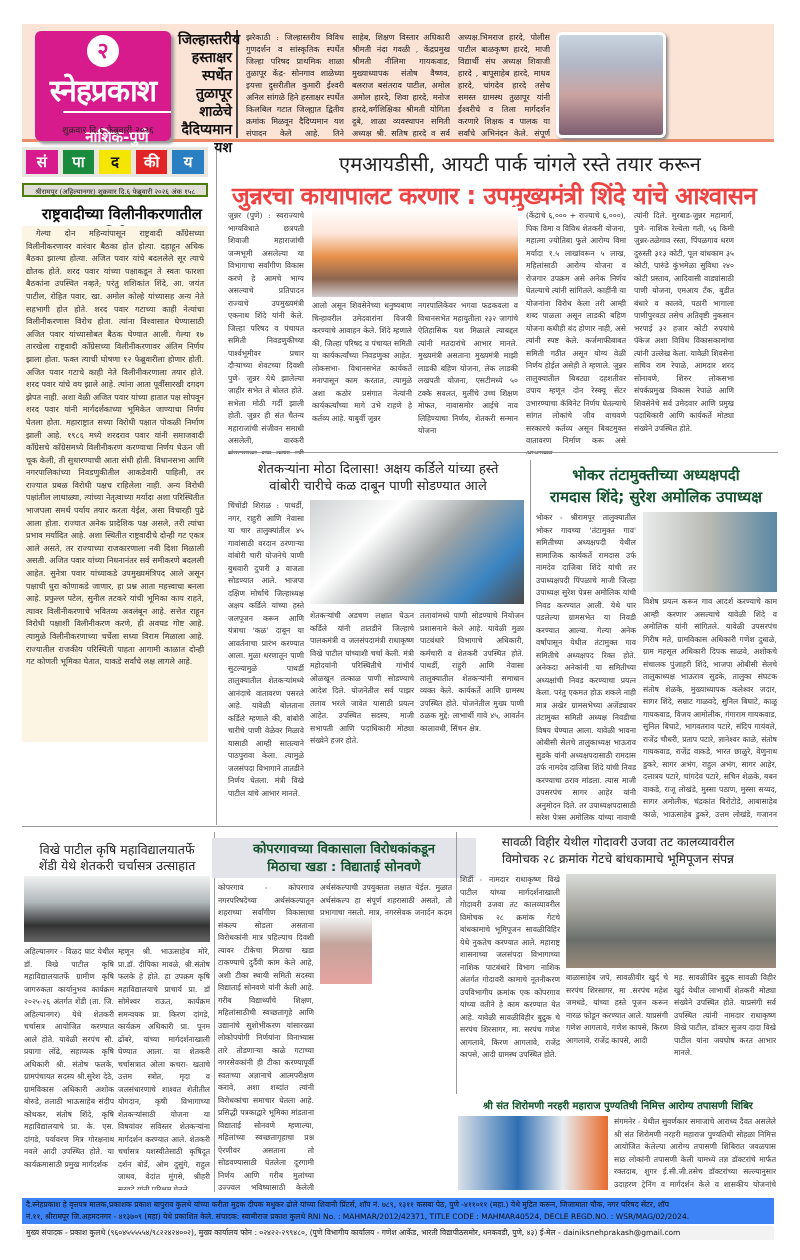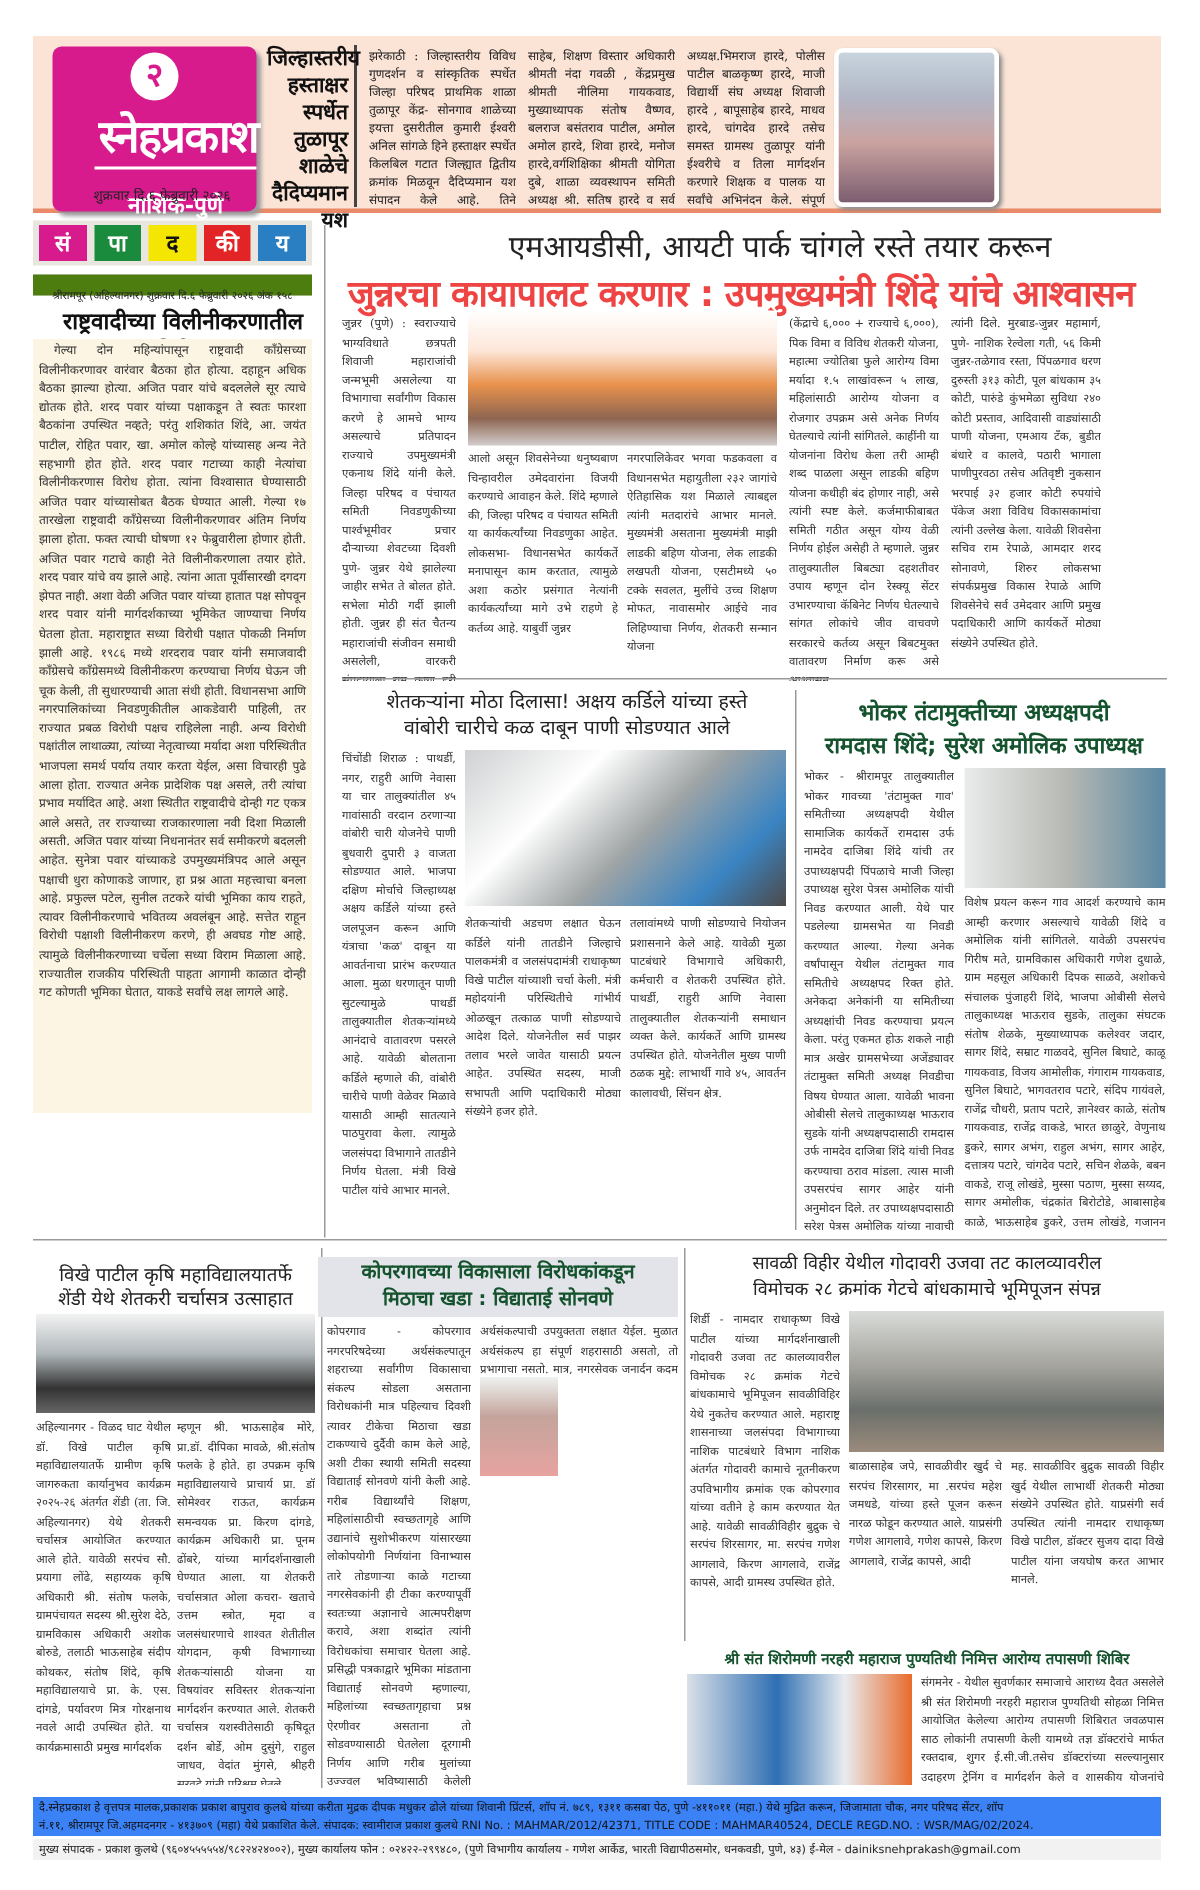--- a/index.html
+++ b/index.html
@@ -2,30 +2,30 @@
 <html><head>
 <meta charset="utf-8">
 <style>
   * { box-sizing: border-box; margin: 0; padding: 0; }
   body { width: 800px; height: 1260px; background: #ffffff; font-family: "DejaVu Serif", serif; color: #222; overflow: hidden; position: relative; }
   .abs { position: absolute; }
   
   .mast { left: 22px; top: 24px; width: 752px; height: 118px; background: #fbe3d6; border-bottom: 3px solid #e98a68; }
   .logo-box { left: 35px; top: 31px; width: 136px; height: 110px; background: #d81b8c; border-radius: 6px; box-shadow: 3px 3px 3px #999; color: #fff; text-align: center; }
   .logo-num { position:absolute; left: 52px; top: 4px; width: 32px; height: 32px; border-radius: 50%; background: #fff; color: #d81b8c; font: bold 22px "DejaVu Sans", sans-serif; line-height: 32px; }
-  .logo-name { position:absolute; left:0; top: 38px; width: 136px; font: bold 30px "DejaVu Sans", sans-serif; letter-spacing: -1px; margin-left: 16px; }
+  .logo-name { position:absolute; left:0; top: 38px; width: 136px; font: bold 30px "DejaVu Sans", sans-serif; letter-spacing: -1px; }
   .logo-city { position:absolute; left: 28px; top: 80px; width: 108px; border-top: 2px solid #fff; font: bold 15px "DejaVu Sans", sans-serif; padding-top: 13px; }
   .mast-date { left: 38px; top: 123px; width: 140px; font: 9px "DejaVu Sans", sans-serif; color: #222; text-align: center; }
   .mast-headline { left: 178px; top: 30px; width: 60px; text-align: right; font: bold 14px "DejaVu Sans", sans-serif; line-height: 18px; color: #111; border-right: 2px solid #444; padding-right: 4px; height: 108px; }
   .mast-col { font-size: 8px; line-height: 12px; color: #222; text-align: justify; }
   .mast-photo { left: 556px; top: 32px; width: 110px; height: 106px; border: 3px solid #fff; border-radius: 6px; box-shadow: 2px 2px 3px #888; background: linear-gradient(180deg,#c7d4de 0%,#b2b6c6 30%,#caa3a0 60%,#7c5d70 100%); overflow: hidden; }
   
   .samp { left: 22px; top: 147px; width: 186px; height: 30px; background: #e9e6df; display: flex; gap: 5px; padding: 3px 4px; }
   .samp span { flex: 1; color: #fff; font: bold 15px "DejaVu Sans", sans-serif; text-align: center; line-height: 24px; }
-  .samp-bar { left: 22px; top: 183px; width: 186px; height: 14px; background: #e0ded5; font: 7px "DejaVu Sans", sans-serif; text-align: center; line-height: 14px; border: 7px solid #4d7c0f; }
+  .samp-bar { left: 22px; top: 183px; width: 186px; height: 14px; background: #e0ded5; font: 7px "DejaVu Sans", sans-serif; text-align: center; line-height: 14px; border: 2px solid #4d7c0f; }
   .edit-title { left: 22px; top: 203px; width: 200px; font: bold 15px "DejaVu Sans", sans-serif; text-align: center; color: #111; }
   .edit-body { left: 22px; top: 226px; width: 186px; height: 516px; background: #fcf5e3; font-size: 8px; line-height: 12.6px; text-align: justify; padding: 2px 4px; overflow: hidden; text-indent: 10px; color:#333; }
   .vline { background: #999; width: 1px; }
   
   .kicker { left: 240px; top: 150px; width: 560px; font: 20px "DejaVu Sans", sans-serif; text-align: center; color: #222; }
   .lead-head { left: 232px; top: 178px; width: 568px; font: bold 24px "DejaVu Sans", sans-serif; color: #ef4444; letter-spacing: -0.5px; white-space: nowrap; }
   .col-text { font-size: 7.6px; line-height: 12.5px; text-align: justify; color: #333; overflow: hidden; }
   .photo { background: #bbb; overflow: hidden; }
   .ph-rally { background: linear-gradient(180deg,#fff 0%,#fde6d8 30%,#e8914c 55%,#8e6651 80%,#d2cccc 100%); }
   .ph-tap { background: linear-gradient(135deg,#cfd1d2 0%,#ffffff 30%,#9fa4a5 55%,#3a84c2 80%,#4d4a4a 100%); }
@@ -108,21 +108,21 @@
 
 <div class="abs h2" style="left:22px;top:842px;width:190px;text-align:center;font-size:12.5px;line-height:16px;">
   <div>विखे पाटील कृषि महाविद्यालयातर्फे</div>
   <div>शेंडी येथे शेतकरी चर्चासत्र उत्साहात</div>
 </div>
 <div class="abs photo ph-group" style="left:24px;top:876px;width:186px;height:66px;"></div>
 <div class="abs col-text" style="left:24px;top:946px;width:90px;height:244px;">अहिल्यानगर - विळद घाट येथील डॉ. विखे पाटील कृषि महाविद्यालयातर्फे ग्रामीण कृषि जागरुकता कार्यानुभव कार्यक्रम २०२५-२६ अंतर्गत शेंडी (ता. जि. अहिल्यानगर) येथे शेतकरी चर्चासत्र आयोजित करण्यात आले होते. यावेळी सरपंच सौ. प्रयागा लोंढे, सहाय्यक कृषि अधिकारी श्री. संतोष फलके, ग्रामपंचायत सदस्य श्री.सुरेश देठे, ग्रामविकास अधिकारी अशोक बोरुडे, तलाठी भाऊसाहेब संदीप कोथकर, संतोष शिंदे, कृषि महाविद्यालयाचे प्रा. के. एस. दांगडे, पर्यावरण मित्र गोरक्षनाथ नवले आदी उपस्थित होते. या कार्यक्रमासाठी प्रमुख मार्गदर्शक</div>
 <div class="abs col-text" style="left:118px;top:946px;width:92px;height:244px;">म्हणून श्री. भाऊसाहेब मोरे, प्रा.डॉ. दीपिका मावळे, श्री.संतोष फलके हे होते. हा उपक्रम कृषि महाविद्यालयाचे प्राचार्य प्रा. डॉ सोमेश्वर राऊत, कार्यक्रम समन्वयक प्रा. किरण दांगडे, कार्यक्रम अधिकारी प्रा. पूनम ढोंबरे, यांच्या मार्गदर्शनाखाली घेण्यात आला. या शेतकरी चर्चासत्रात ओला कचरा- खताचे उत्तम स्त्रोत, मृदा व जलसंधारणाचे शाश्वत शेतीतील योगदान, कृषी विभागाच्या शेतकऱ्यांसाठी योजना या विषयांवर सविस्तर शेतकऱ्यांना मार्गदर्शन करण्यात आले. शेतकरी चर्चासत्र यशस्वीतेसाठी कृषिदूत दर्शन बोर्डे, ओम दुसुंगे, राहुल जाधव, वेदांत मुंगसे, श्रीहरी सरवदे यांनी परिश्रम घेतले.</div>
 <div class="abs vline" style="left:214px;top:832px;height:360px;"></div>
 
-<div class="abs hbold sub-gray" style="left:212px;top:838px;width:240px;text-align:center;font-size:13px;line-height:18px;padding:2px;">
+<div class="abs hbold sub-gray" style="left:212px;top:838px;width:264px;text-align:center;font-size:13px;line-height:18px;padding:2px;">
   <div>कोपरगावच्या विकासाला विरोधकांकडून</div>
   <div>मिठाचा खडा : विद्याताई सोनवणे</div>
 </div>
 <div class="abs col-text" style="left:218px;top:882px;width:96px;height:310px;">कोपरगाव - कोपरगाव नगरपरिषदेच्या अर्थसंकल्पातून शहराच्या सर्वांगीण विकासाचा संकल्प सोडला असताना विरोधकांनी मात्र पहिल्याच दिवशी त्यावर टीकेचा मिठाचा खडा टाकण्याचे दुर्दैवी काम केले आहे, अशी टीका स्थायी समिती सदस्या विद्याताई सोनवणे यांनी केली आहे. गरीब विद्यार्थ्यांचे शिक्षण, महिलांसाठीची स्वच्छतागृहे आणि उद्यानांचे सुशोभीकरण यांसारख्या लोकोपयोगी निर्णयांना विनाभ्यास तारे तोडणाऱ्या काळे गटाच्या नगरसेवकांनी ही टीका करण्यापूर्वी स्वतःच्या अज्ञानाचे आत्मपरीक्षण करावे, अशा शब्दांत त्यांनी विरोधकांचा समाचार घेतला आहे. प्रसिद्धी पत्रकाद्वारे भूमिका मांडताना विद्याताई सोनवणे म्हणाल्या, महिलांच्या स्वच्छतागृहाचा प्रश्न ऐरणीवर असताना तो सोडवण्यासाठी घेतलेला दूरगामी निर्णय आणि गरीब मुलांच्या उज्ज्वल भविष्यासाठी केलेली भरीव तरतूद कदाचित विरोधकांना शहर हिताची वाटत नसावी. महिला भगिनींच्या स्वच्छतेवर टीका करणाऱ्यांनी आधी आपल्याच घरातील माता-भगिनींना या समस्येचे गांभीर्य विचारावे, तेव्हाच त्यांना या</div>
 <div class="abs photo ph-woman" style="left:320px;top:918px;width:52px;height:66px;"></div>
 <div class="abs col-text" style="left:320px;top:882px;width:132px;height:310px;text-indent:0;">
   <div style="height:34px;overflow:hidden;">अर्थसंकल्पाची उपयुक्तता लक्षात येईल. मुळात अर्थसंकल्प हा संपूर्ण शहरासाठी असतो, तो प्रभागाचा नसतो. मात्र, नगरसेवक जनार्दन कदम यांनी प्रभागनिहाय तरतुदींची मागणी करून आपला बालबोधपणा आणि अज्ञानच स्पष्ट केले असून, त्यांचा नगरसेवक पदाचा कार्यकाळ केवळ मिरवण्यापुरता होता का, असा सवालही त्यांनी उपस्थित केला आहे. शहराच्या विकासाचा आराखडा ठरवताना सर्वांगीण विचार केला जातो. स्वच्छता, उद्यानांचे सुशोभीकरण आणि आपत्ती व्यवस्थापनाचा निधी शहर हिताचा नाही का, याचे उत्तर विरोधकांनी जनतेला द्यावे. जोपर्यंत त्यांच्याकडे या प्रश्नांची उत्तरे नाहीत, तोपर्यंत त्यांची टीका जनता गांभीर्याने घेणार नाही, असेही सोनवणे यांनी नमूद केले आहे.</div>
 </div>
 <div class="abs vline" style="left:456px;top:832px;height:262px;"></div>
 

